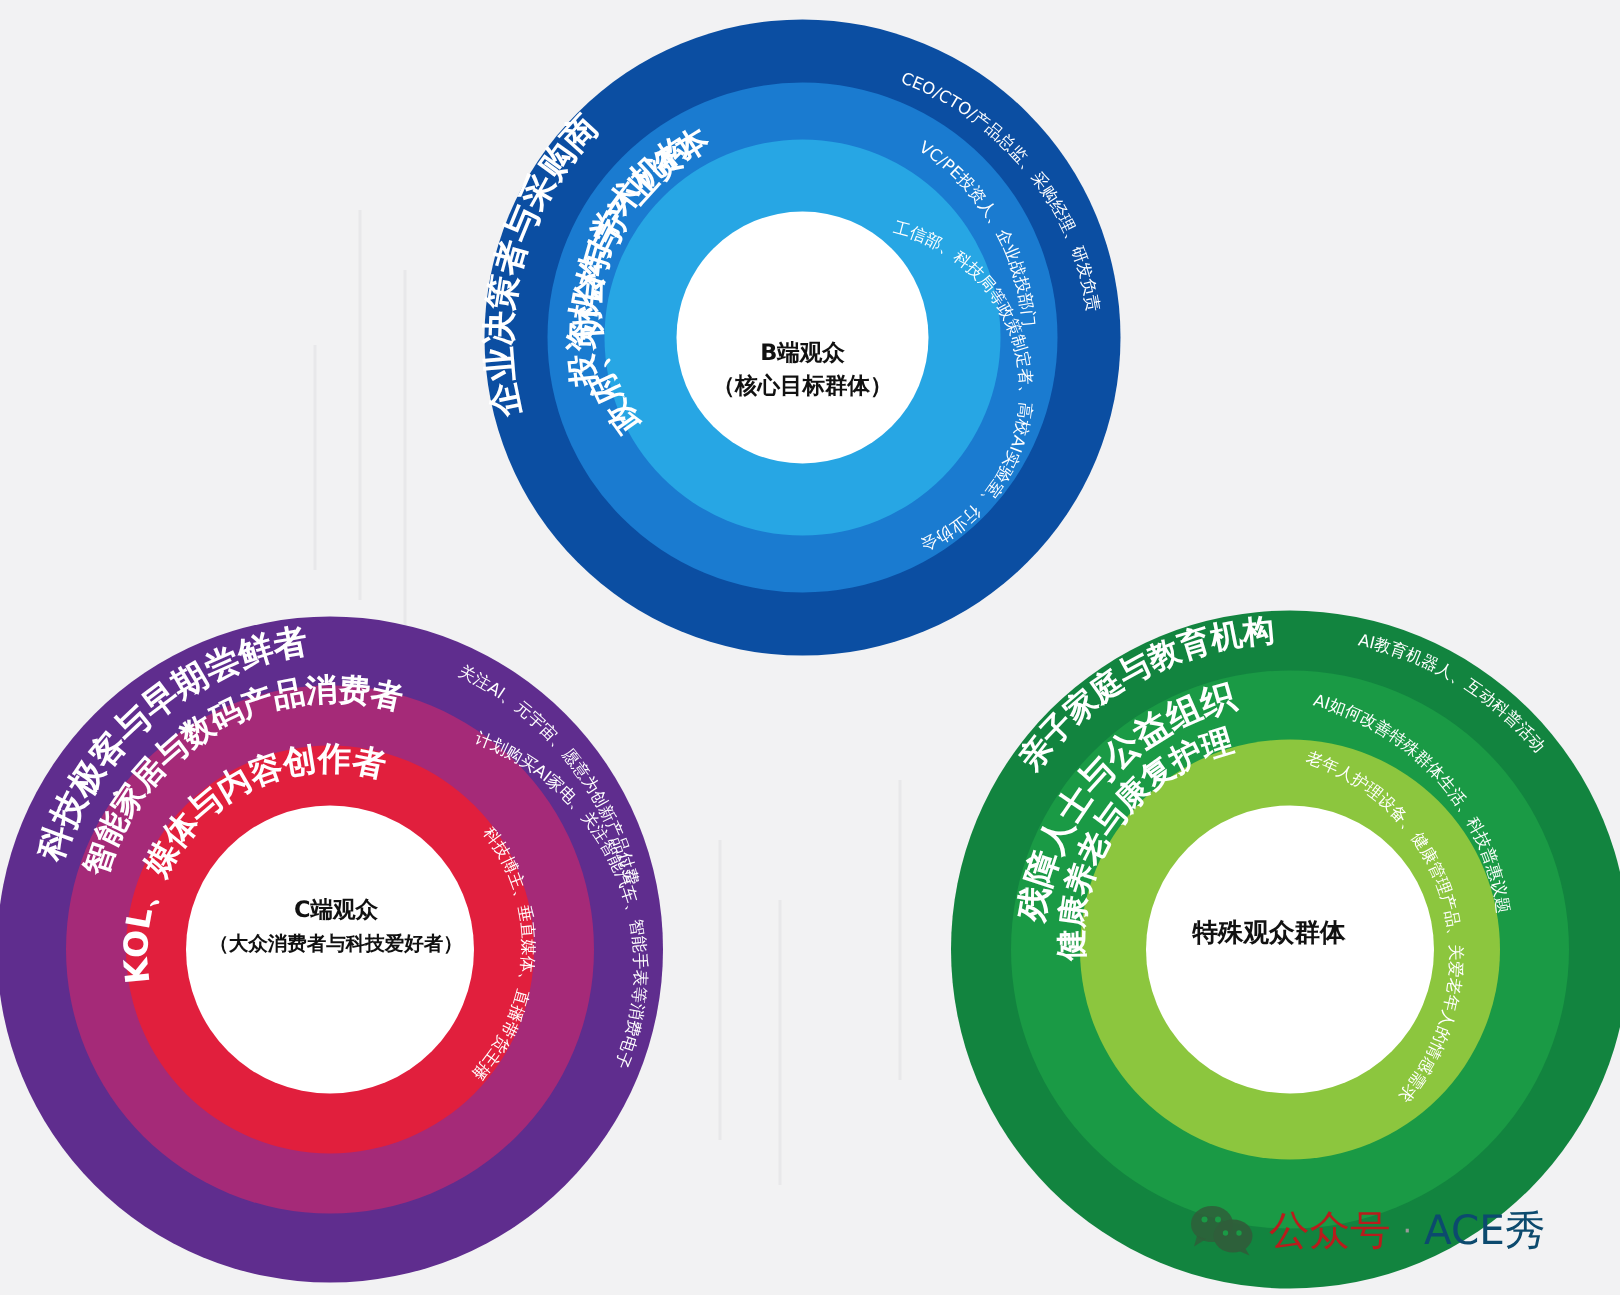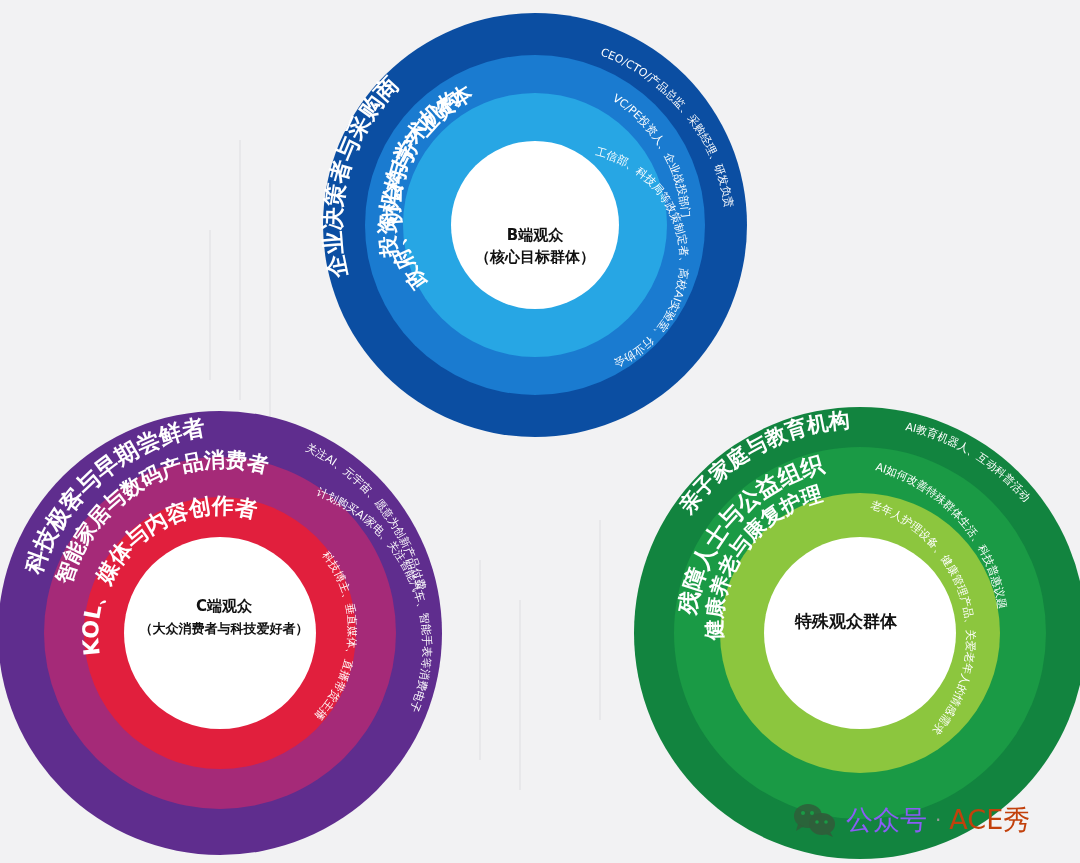--- a/index.html
+++ b/index.html
@@ -13,21 +13,21 @@
     .big { font-weight: bold; fill: #ffffff; }
     .small { fill: #ffffff; }
     .center-text { font-weight: bold; fill: #111111; text-anchor: middle; }
     .watermark {
       position: absolute; left: 792px; top: 800px; height: 40px;
       display: flex; align-items: center; gap: 8px;
       color: #7d7d7d; font-size: 27px;
       font-family: "DejaVu Sans", sans-serif;
     }
     .wm-icon { width: 46px; height: 36px; position: relative; }
-    .wm-label { color: #c2410c; }
+    .wm-label { color: #0c4a6e; }
     .wm-sep { color: #9a9a9a; font-size: 20px; }
   </style>
 </head>
 <body>
 
 <svg id="stage" width="1080" height="863" viewBox="0 0 1080 863">
   <defs>
 
     <path id="b-big-1" d="M 347,276 A 195,195 0 0 1 668,83"></path>
     <path id="b-big-2" d="M 397,256 A 150,150 0 0 1 600,90"></path>
@@ -117,16 +117,16 @@
       <ellipse cx="16" cy="14" rx="14" ry="12" fill="#2f5e3a" opacity="0.85"></ellipse>
       <path d="M6 22 L4 29 L12 24 Z" fill="#2f5e3a" opacity="0.85"></path>
       <ellipse cx="30" cy="22" rx="13" ry="11" fill="#2f5e3a" opacity="0.95"></ellipse>
       <path d="M38 30 L41 35 L34 32 Z" fill="#2f5e3a" opacity="0.95"></path>
       <circle cx="11" cy="11" r="2" fill="#1a9a45"></circle>
         <circle cx="20" cy="11" r="2" fill="#1a9a45"></circle>
       <circle cx="25" cy="20" r="1.8" fill="#1a9a45"></circle>
         <circle cx="34" cy="20" r="1.8" fill="#1a9a45"></circle>
     </svg>
   </span>
-  <span class="wm-label" style="color:#8b5cf6;">公众号</span>
+  <span class="wm-label" style="color:#b91c1c;">公众号</span>
   <span class="wm-sep">·</span>
   <span class="wm-label">ACE秀</span>
 </div>
 
 </body></html>

